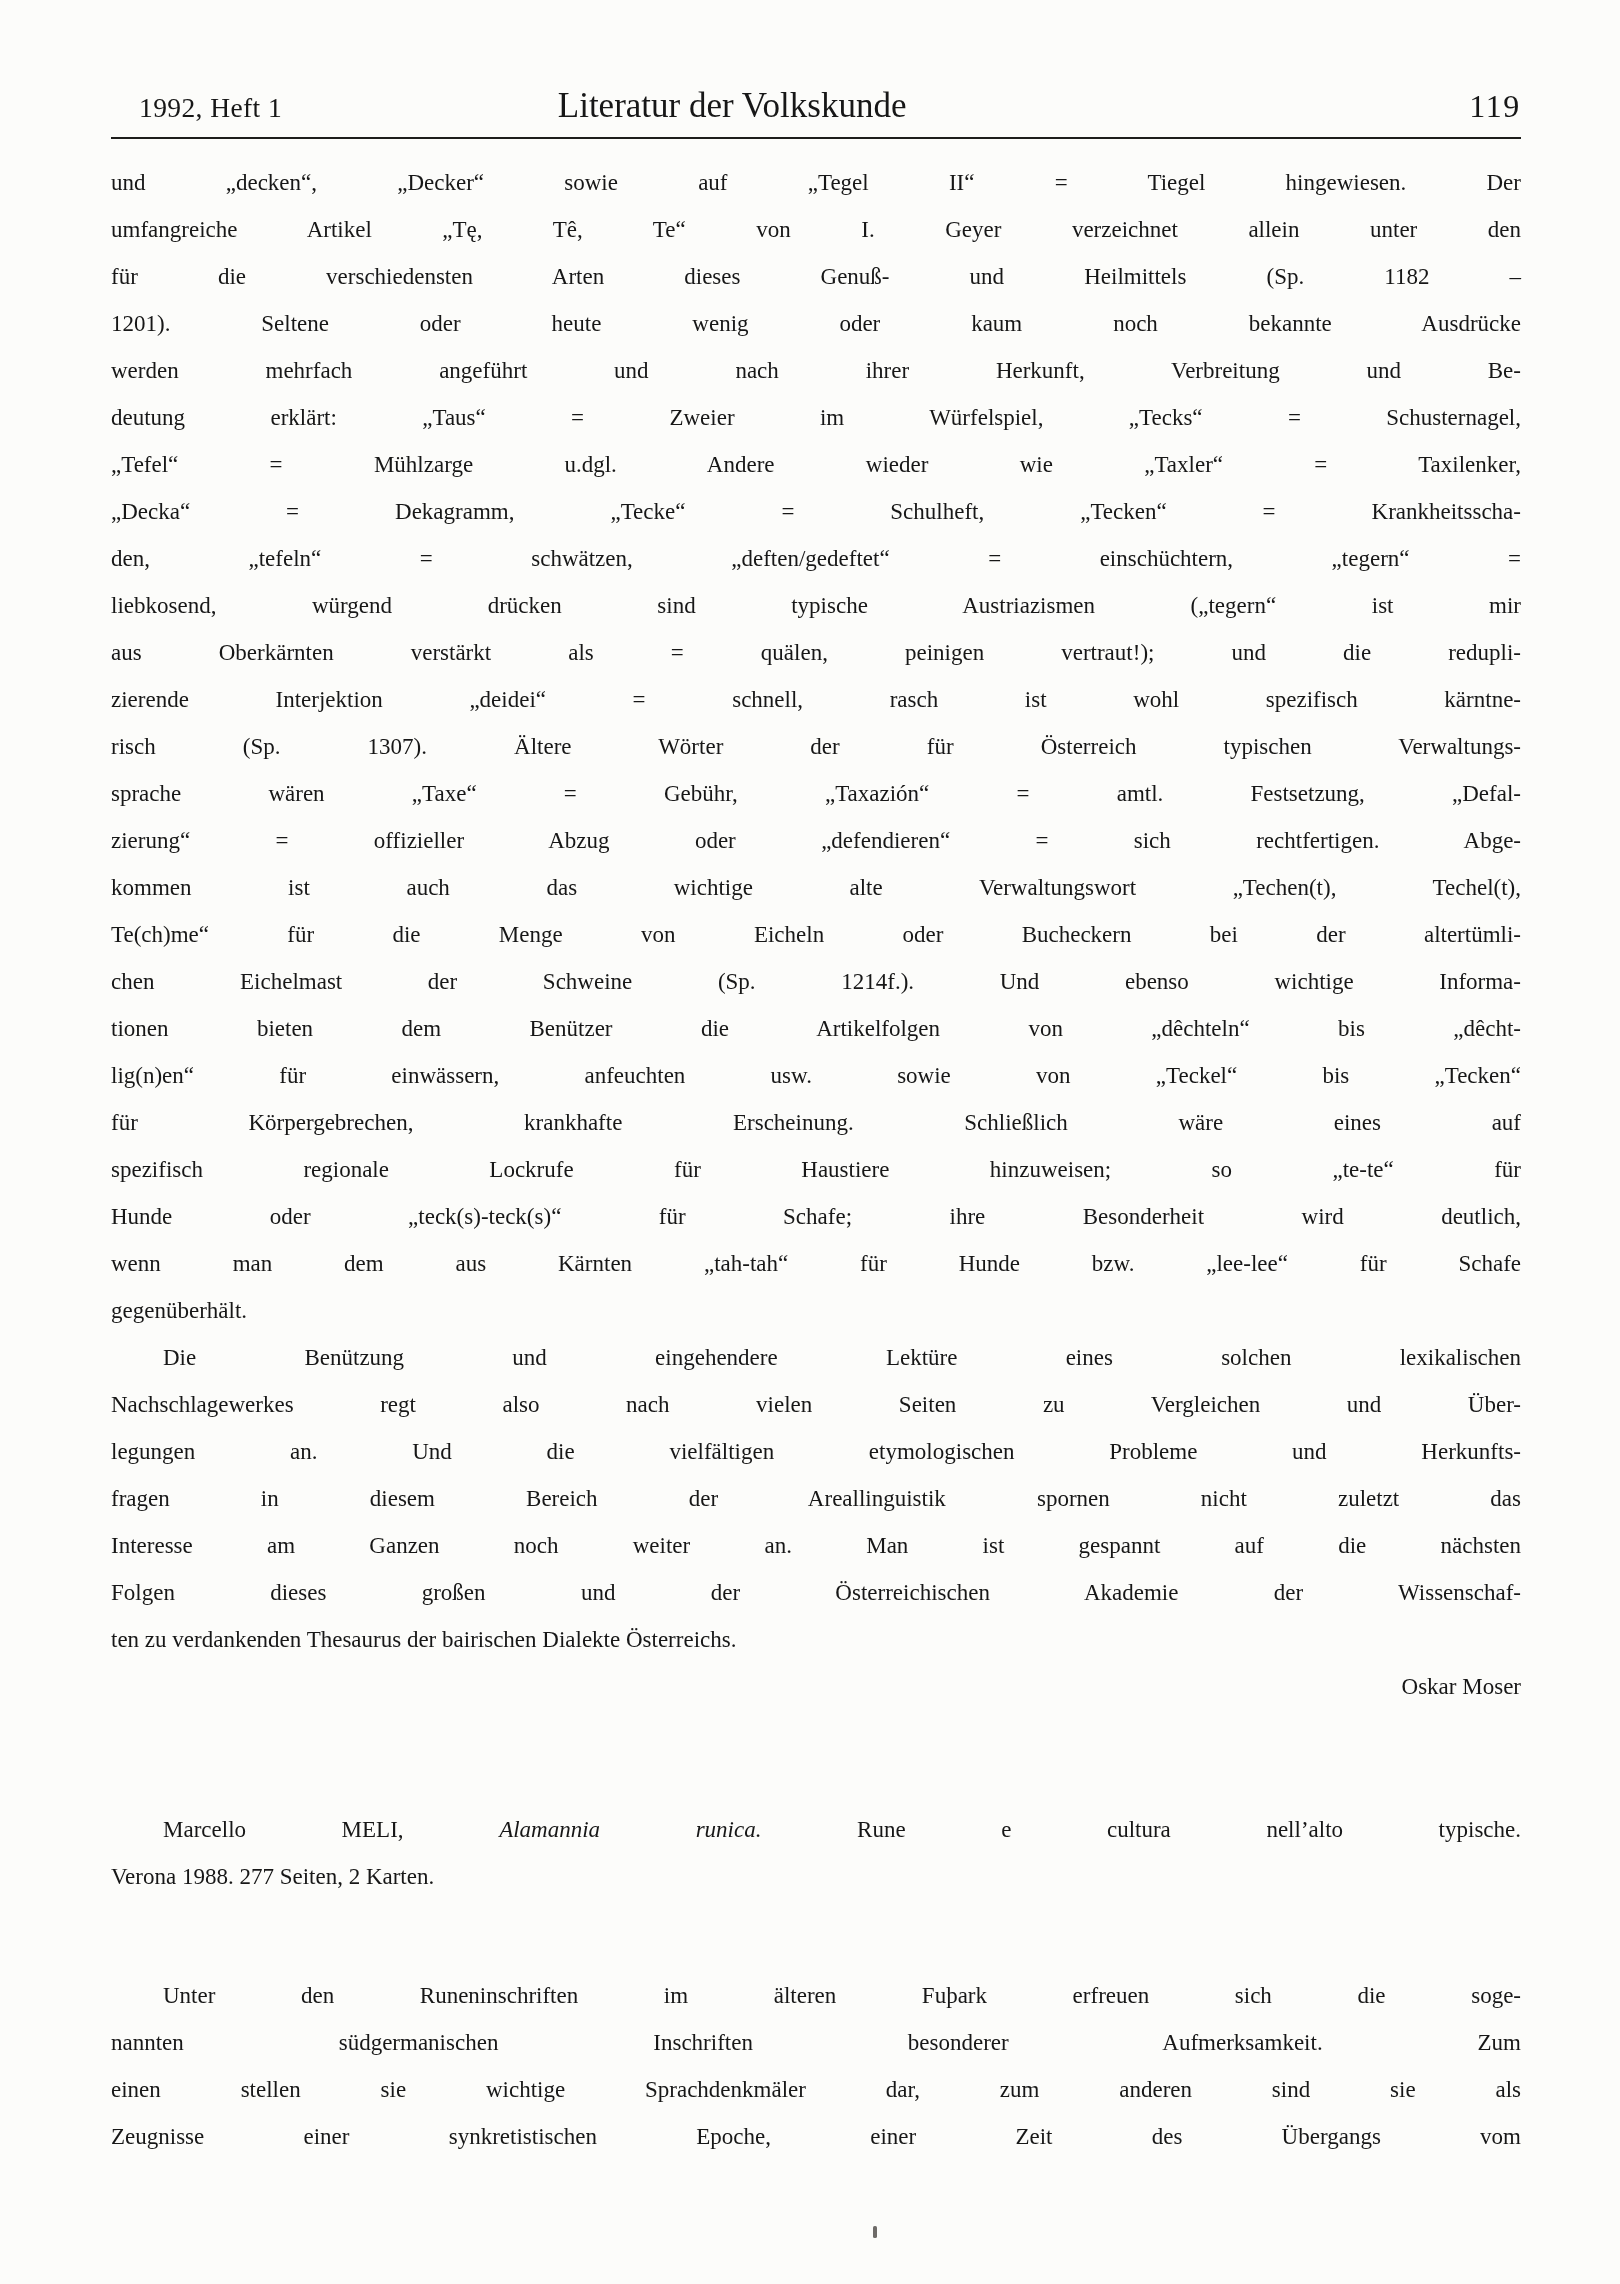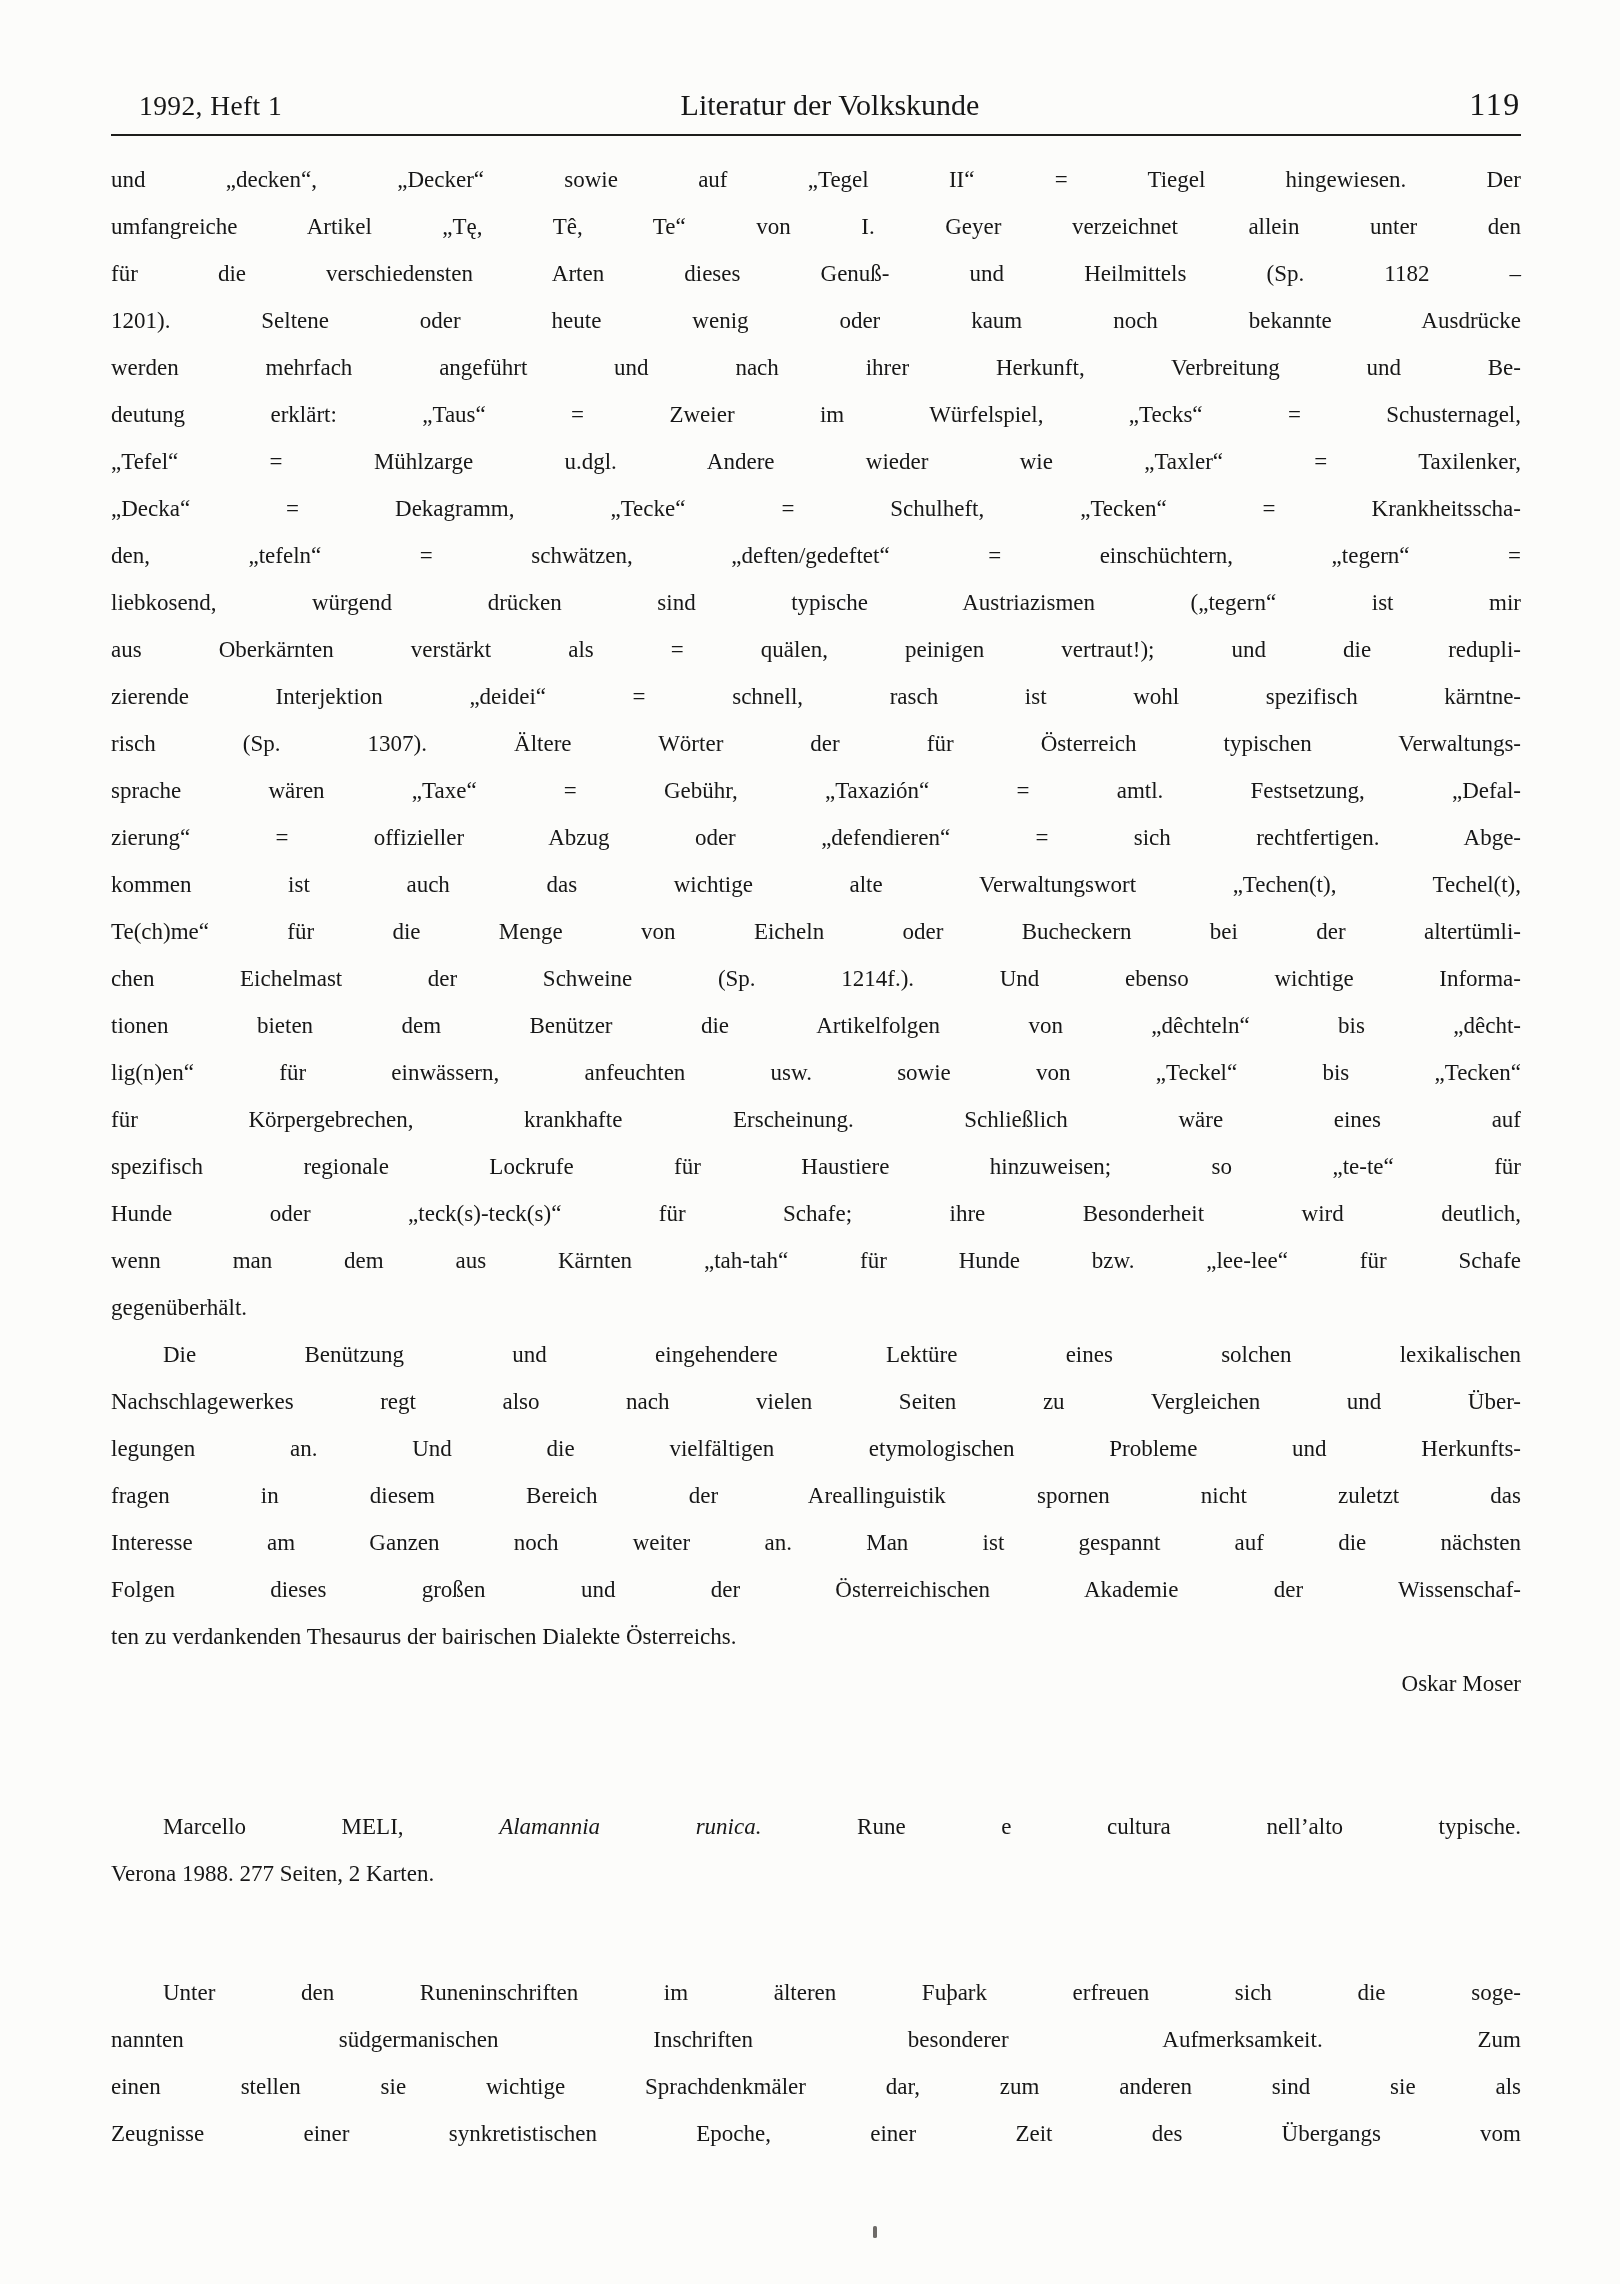--- a/index.html
+++ b/index.html
@@ -23,21 +23,21 @@
     top: 86px;
   }
   
   .page-header {
     display: flex;
     align-items: baseline;
     padding-bottom: 11.3px;
     border-bottom: 2.4px solid #1d1d1b;
   }
   .h-left  { flex: 1; text-align: left;  font-size: 27.5px; letter-spacing: 0.4px; margin-left: 28px; }
-  .h-center{ flex: 1.3; text-align: center; font-size: 30px; }
+  .h-center{ flex: 1.3; text-align: left; font-size: 35px; }
   .h-right { flex: 1; text-align: right; font-size: 32px; letter-spacing: 1.6px; }
   
   .body-text {
     margin-top: 19.4px;
     font-size: 23px;
     line-height: 47px;
   }
   .line { text-align: left; hyphens: none; }
   .line.just {
     text-align: justify;

